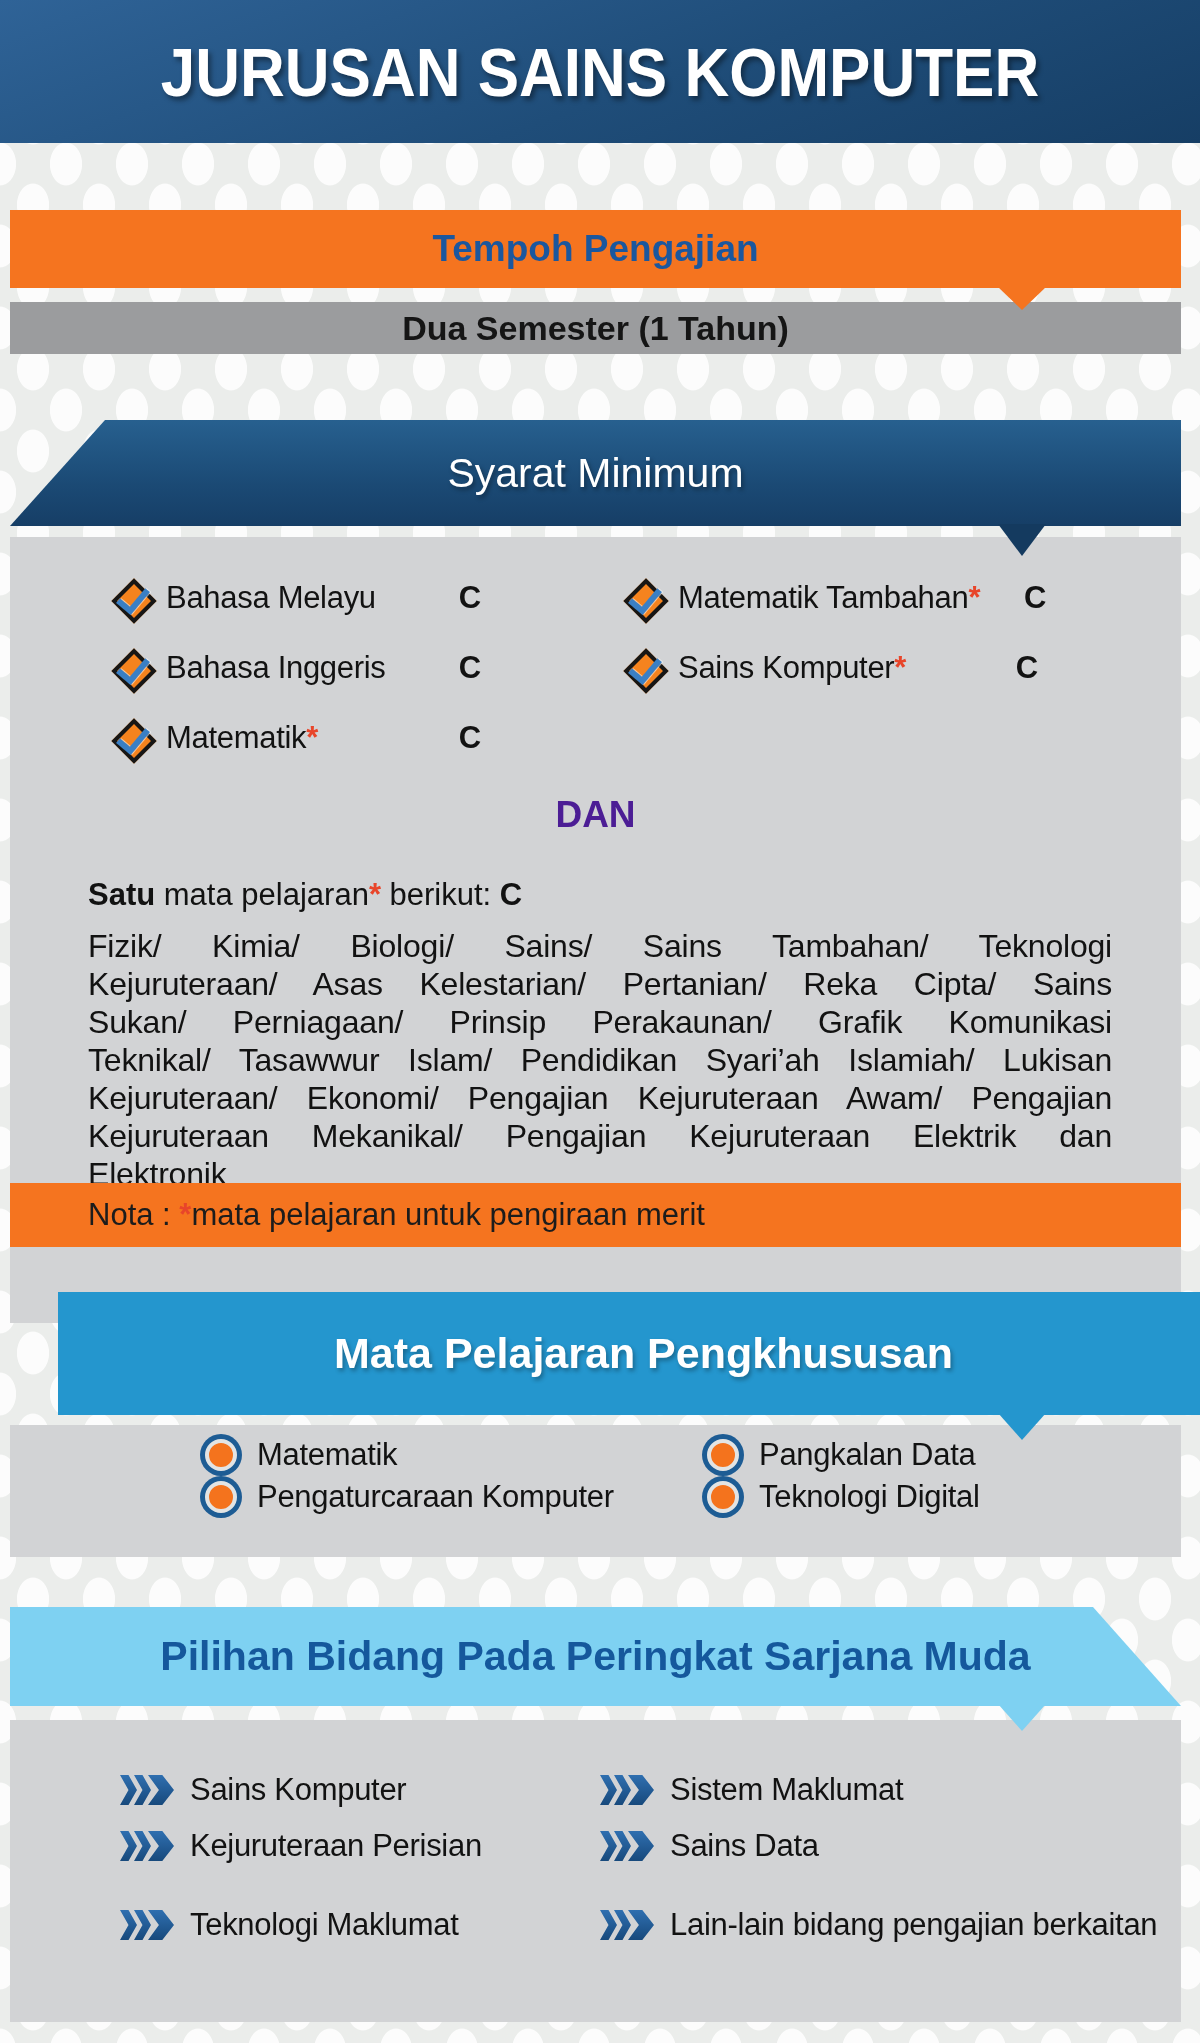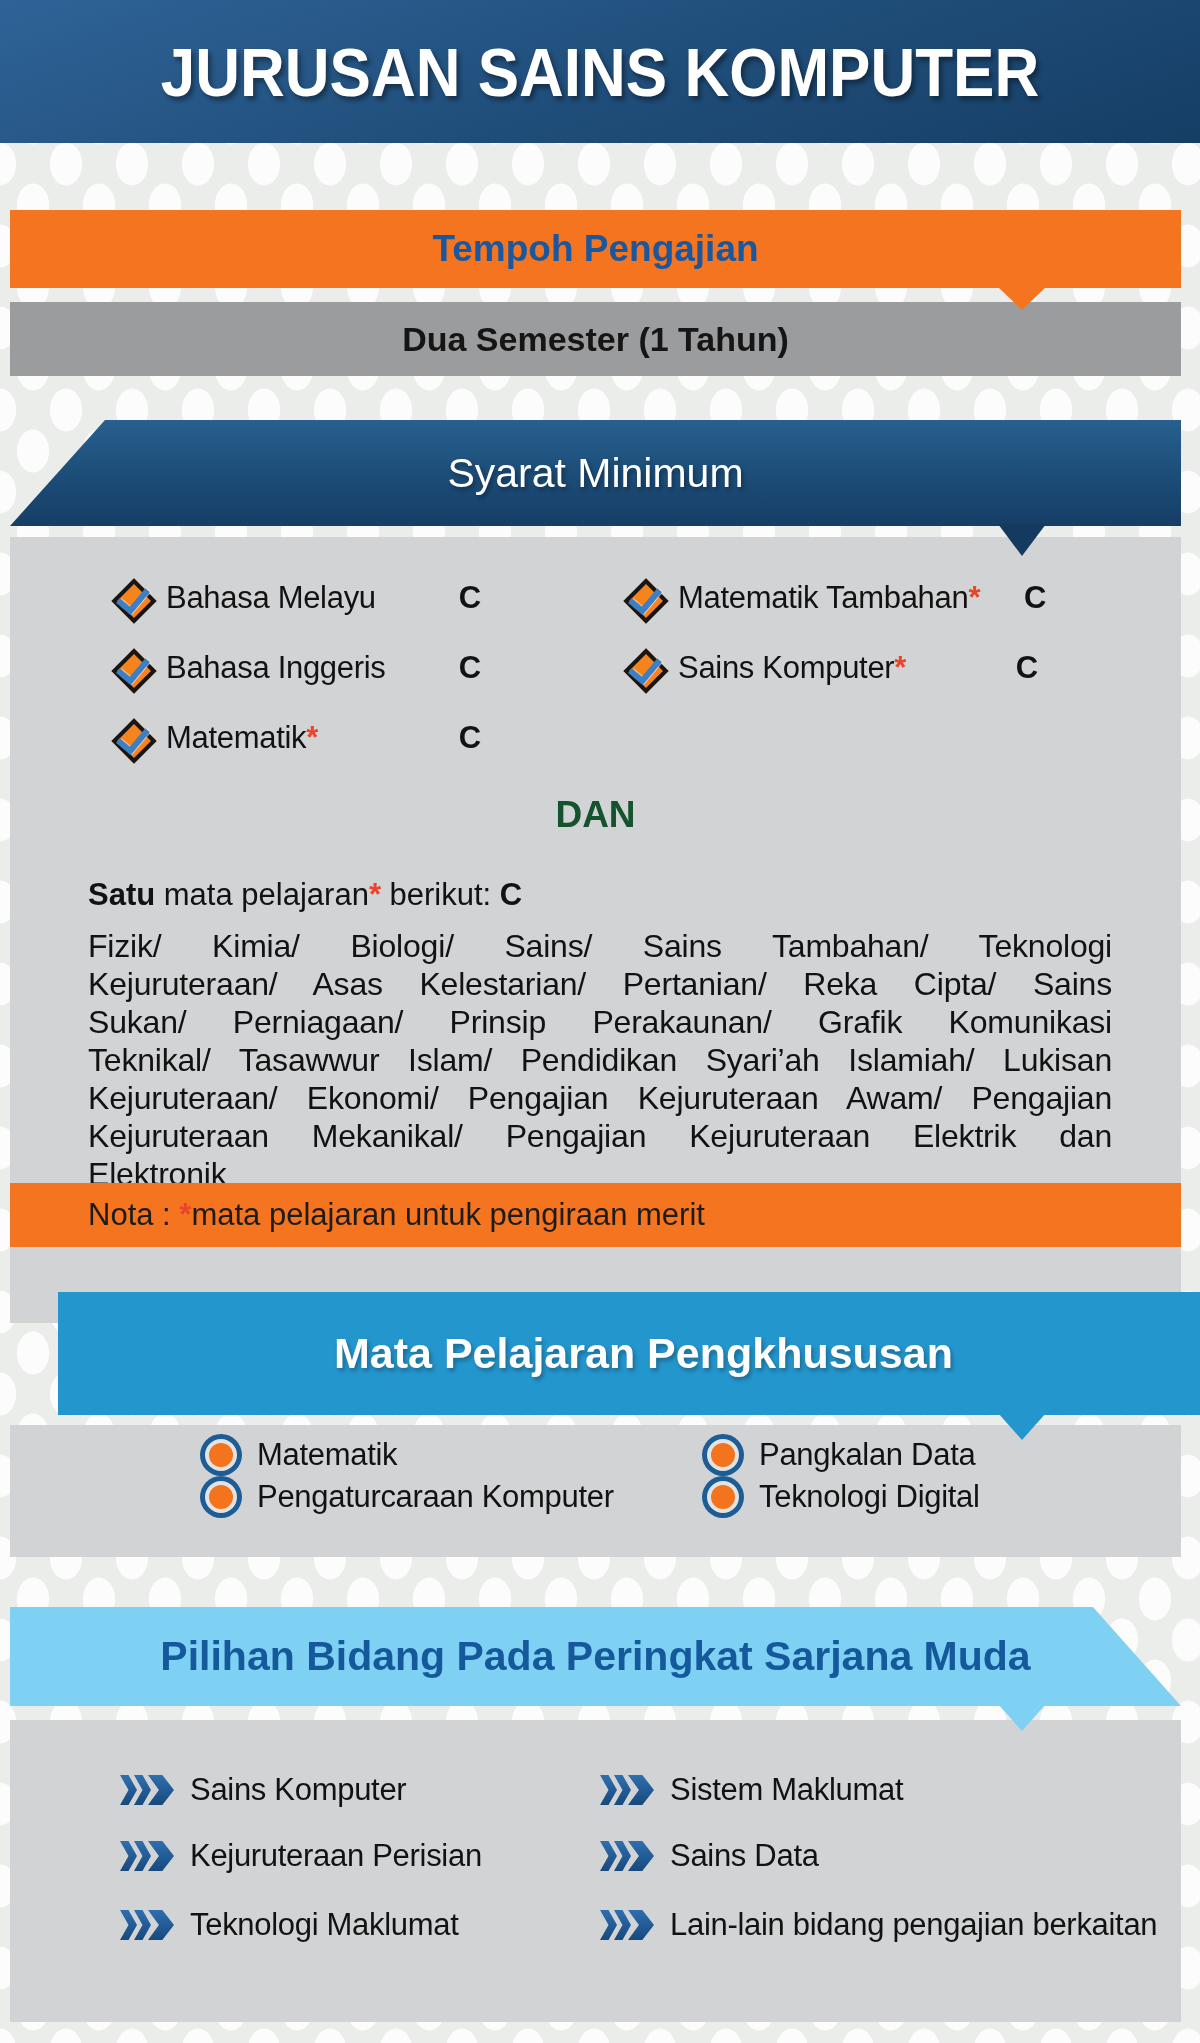--- a/index.html
+++ b/index.html
@@ -28,21 +28,21 @@
   .band{position:absolute;left:10px;width:1171px;box-sizing:border-box;}
   .panel{position:absolute;left:10px;width:1171px;background:#d2d3d5;}
   .tri{position:absolute;width:0;height:0;border-left:24px solid transparent;border-right:24px solid transparent;z-index:6;}
   .tri-tempoh{left:998px;top:287px;border-top:23px solid #f5741f;}
   .tri-syarat{left:998px;top:524px;border-top:32px solid #143a5f;}
   .tri-mata{left:998px;top:1413px;border-top:27px solid #2496ce;}
   .tri-pilihan{left:998px;top:1704px;border-top:27px solid #7ed1f2;}
   
   .band-tempoh{top:210px;height:78px;background:#f5741f;display:flex;align-items:center;justify-content:center;}
   .band-tempoh .t{font-size:37px;font-weight:bold;color:#1b579e;}
-  .band-dua{top:302px;height:74px;background:#9b9c9e;display:flex;align-items:center;justify-content:center;}
+  .band-dua{top:302px;height:52px;background:#9b9c9e;display:flex;align-items:center;justify-content:center;}
   .band-dua .t{font-size:34px;font-weight:600;color:#151515;}
   
   .band-syarat{
     top:420px;height:106px;
     background:linear-gradient(180deg,#27608f 0%,#1b4a75 60%,#163e66 100%);
     clip-path:polygon(95px 0,100% 0,100% 100%,0 100%);
     display:flex;align-items:center;justify-content:center;
   }
   .band-syarat .t{font-size:41px;font-weight:normal;color:#fff;text-shadow:2px 3px 4px rgba(0,0,0,.35);}
   .panel1{top:537px;height:786px;}
@@ -50,21 +50,21 @@
   .srow.c1{left:100px;width:415px;}
   .srow.c2{left:612px;width:460px;}
   .r1{top:38px;} .r2{top:108px;} .r3{top:178px;}
   .sname{font-size:31px;color:#121212;letter-spacing:-.3px;white-space:nowrap;}
   .ast{color:#e8452a;font-weight:bold;}
   .sgrade{margin-left:auto;flex:0 0 110px;width:110px;text-align:center;font-size:31px;font-weight:bold;color:#121212;}
   
   .dcheck{position:relative;width:44px;height:44px;flex:0 0 44px;margin-right:12px;}
   .dcheck .dia{position:absolute;left:8px;top:9px;width:24px;height:24px;background:#f5831e;border:4px solid #161616;transform:rotate(45deg);}
   .dcheck .chk{position:absolute;left:8px;top:12px;width:24px;height:13px;border-left:6px solid #3b7fc4;border-bottom:6px solid #3b7fc4;transform:rotate(-50deg);filter:drop-shadow(1px 1px 0 rgba(255,255,255,.55));}
-  .dan{position:absolute;left:0;top:255px;width:100%;height:46px;line-height:46px;text-align:center;font-size:37px;font-weight:bold;color:#14532d;}
+  .dan{position:absolute;left:0;top:255px;width:100%;height:46px;line-height:46px;text-align:center;font-size:37px;font-weight:bold;color:#4c1d95;}
   .intro{position:absolute;left:78px;top:336px;height:44px;line-height:44px;font-size:31px;color:#121212;}
   .intro .b{font-weight:bold;}
   .elist{position:absolute;left:78px;top:390px;width:1024px;font-size:32px;line-height:38px;color:#121212;text-align:justify;letter-spacing:-.2px;word-spacing:12px;}
   .band-nota{top:1183px;height:64px;background:#f5741f;display:flex;align-items:center;padding-left:78px;}
   .band-nota .t{font-size:31px;color:#1c1c1c;}
   
   .band-mata{top:1292px;height:123px;background:#2496ce;display:flex;align-items:center;justify-content:center;margin-left:48px;}
   .band-mata .t{font-size:43px;font-weight:bold;color:#fff;text-shadow:2px 3px 4px rgba(0,0,0,.3);}
   .panel2{top:1425px;height:132px;}
   .prow{position:absolute;height:44px;display:flex;align-items:center;}
@@ -75,21 +75,21 @@
   
   .band-pilihan{
     top:1607px;height:99px;background:#7ed1f2;
     clip-path:polygon(0 0,calc(100% - 88px) 0,100% 100%,0 100%);
     display:flex;align-items:center;justify-content:center;
   }
   .band-pilihan .t{font-size:41px;font-weight:bold;color:#15589c;}
   .panel3{top:1720px;height:302px;}
   .brow{position:absolute;height:44px;display:flex;align-items:center;}
   .brow.c1{left:110px;} .brow.c2{left:590px;}
-  .br1{top:48px;} .br2{top:114px;} .br3{top:183px;}
+  .br1{top:48px;} .br2{top:104px;} .br3{top:183px;}
   .chevs{display:flex;align-items:center;height:30px;margin-right:16px;}
   .chev{width:17px;height:30px;margin-right:-3px;background:linear-gradient(180deg,#2f6fb0,#17497c);clip-path:polygon(0 0,50% 0,100% 50%,50% 100%,0 100%,50% 50%);}
   .chev.big{width:26px;margin-right:0;clip-path:polygon(0 0,55% 0,100% 50%,55% 100%,0 100%,42% 50%);}
   .blabel{font-size:31px;color:#121212;letter-spacing:-.3px;white-space:nowrap;}
 </style>
 </head>
 <body>
 
 <div id="root">
 

